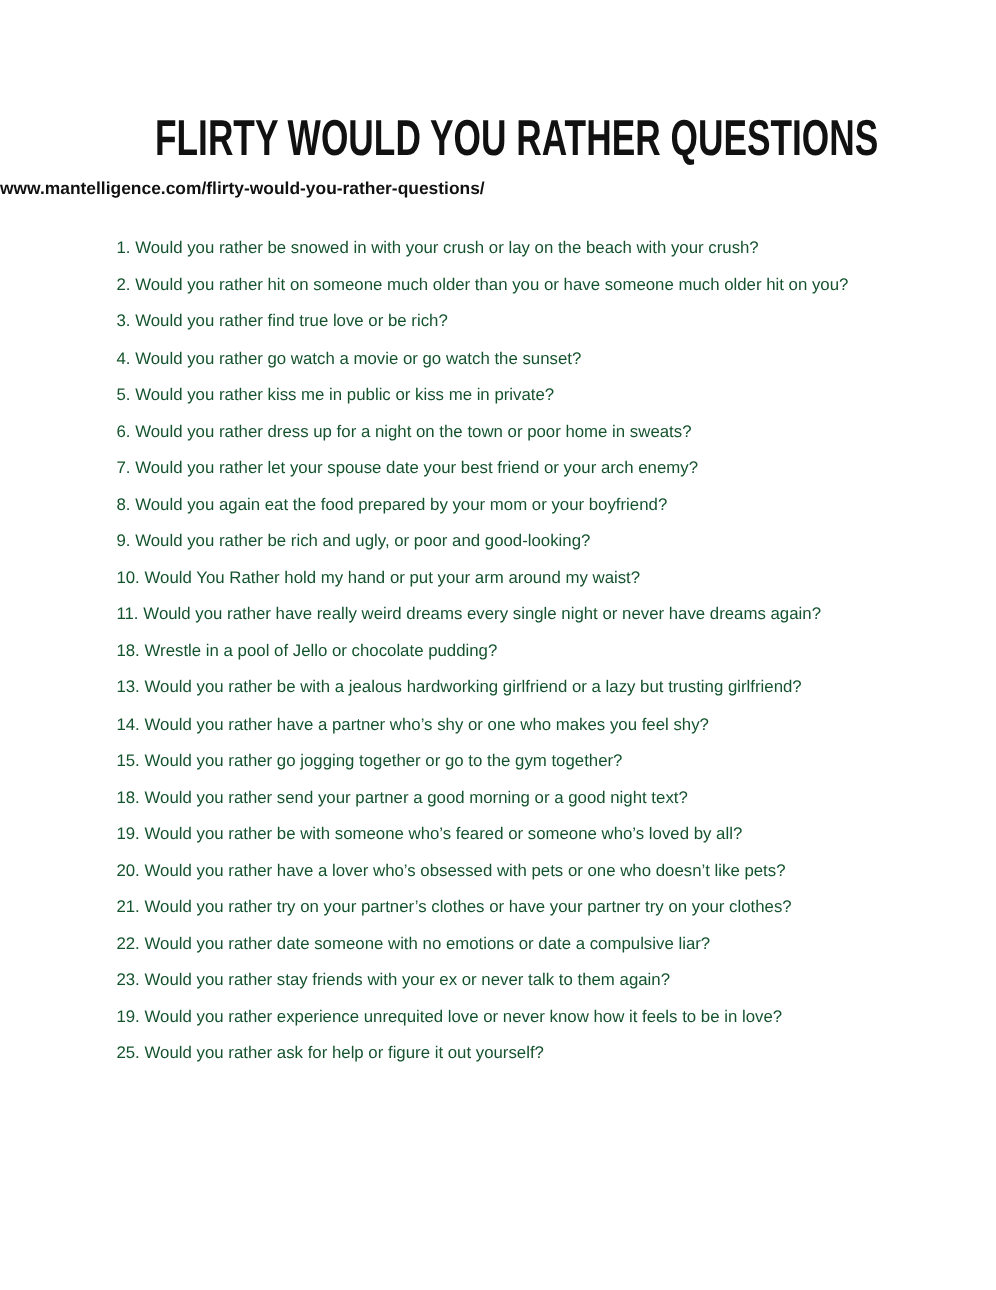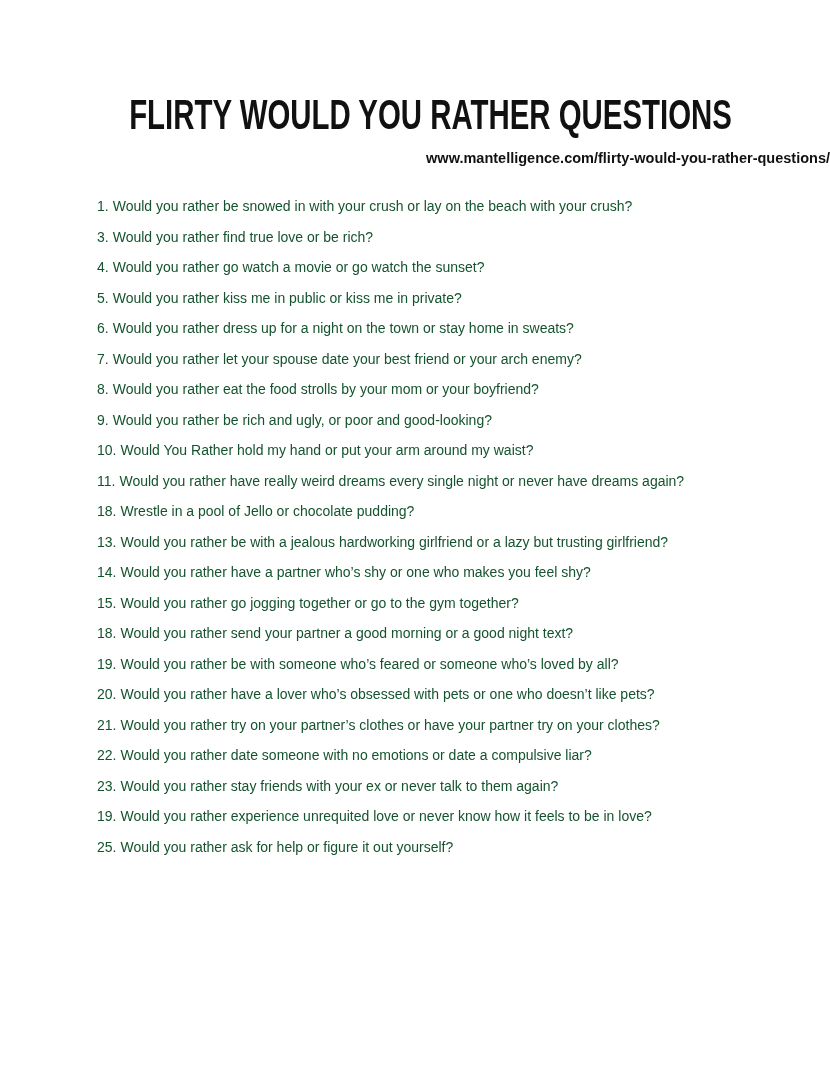--- a/index.html
+++ b/index.html
@@ -28,21 +28,21 @@
     display: inline-block;
     font-size: 42px;
     font-weight: 700;
     color: #111111;
     letter-spacing: 0px;
     transform: scaleX(0.70);
     transform-origin: center;
   }
   .doc-subtitle {
     margin-top: 12px;
-    text-align: right;
+    text-align: left;
     font-size: 14.5px;
     font-weight: 700;
     color: #111111;
   }
   .questions {
     margin-top: 32px;
     padding-left: 97px;
     padding-right: 60px;
   }
   .question-item {
@@ -65,43 +65,46 @@
     <span class="title-inner">FLIRTY WOULD YOU RATHER QUESTIONS</span>
   </div>
 
   <div class="doc-subtitle">www.mantelligence.com/flirty-would-you-rather-questions/</div>
 
   <div class="questions">
     <div class="question-item">
       <span class="q-num">1.</span><span class="q-text">Would you rather be snowed in with your crush or lay on the beach with your crush?</span>
     </div>
 
+    <div class="question-item">
+      <span class="q-num">2.</span><span class="q-text">Would you rather hit on someone much older than you or have someone much older hit on you?</span>
+    </div>
 
     <div class="question-item">
       <span class="q-num">3.</span><span class="q-text">Would you rather find true love or be rich?</span>
     </div>
 
     <div class="question-item">
       <span class="q-num">4.</span><span class="q-text">Would you rather go watch a movie or go watch the sunset?</span>
     </div>
 
     <div class="question-item">
       <span class="q-num">5.</span><span class="q-text">Would you rather kiss me in public or kiss me in private?</span>
     </div>
 
     <div class="question-item">
-      <span class="q-num">6.</span><span class="q-text">Would you rather dress up for a night on the town or stay home in sweats?</span>
+      <span class="q-num">6.</span><span class="q-text">Would you rather dress up for a night on the town or poor home in sweats?</span>
     </div>
 
     <div class="question-item">
       <span class="q-num">7.</span><span class="q-text">Would you rather let your spouse date your best friend or your arch enemy?</span>
     </div>
 
     <div class="question-item">
-      <span class="q-num">8.</span><span class="q-text">Would you rather eat the food strolls by your mom or your boyfriend?</span>
+      <span class="q-num">8.</span><span class="q-text">Would you again eat the food prepared by your mom or your boyfriend?</span>
     </div>
 
     <div class="question-item">
       <span class="q-num">9.</span><span class="q-text">Would you rather be rich and ugly, or poor and good-looking?</span>
     </div>
 
     <div class="question-item">
       <span class="q-num">10.</span><span class="q-text">Would You Rather hold my hand or put your arm around my waist?</span>
     </div>
 

